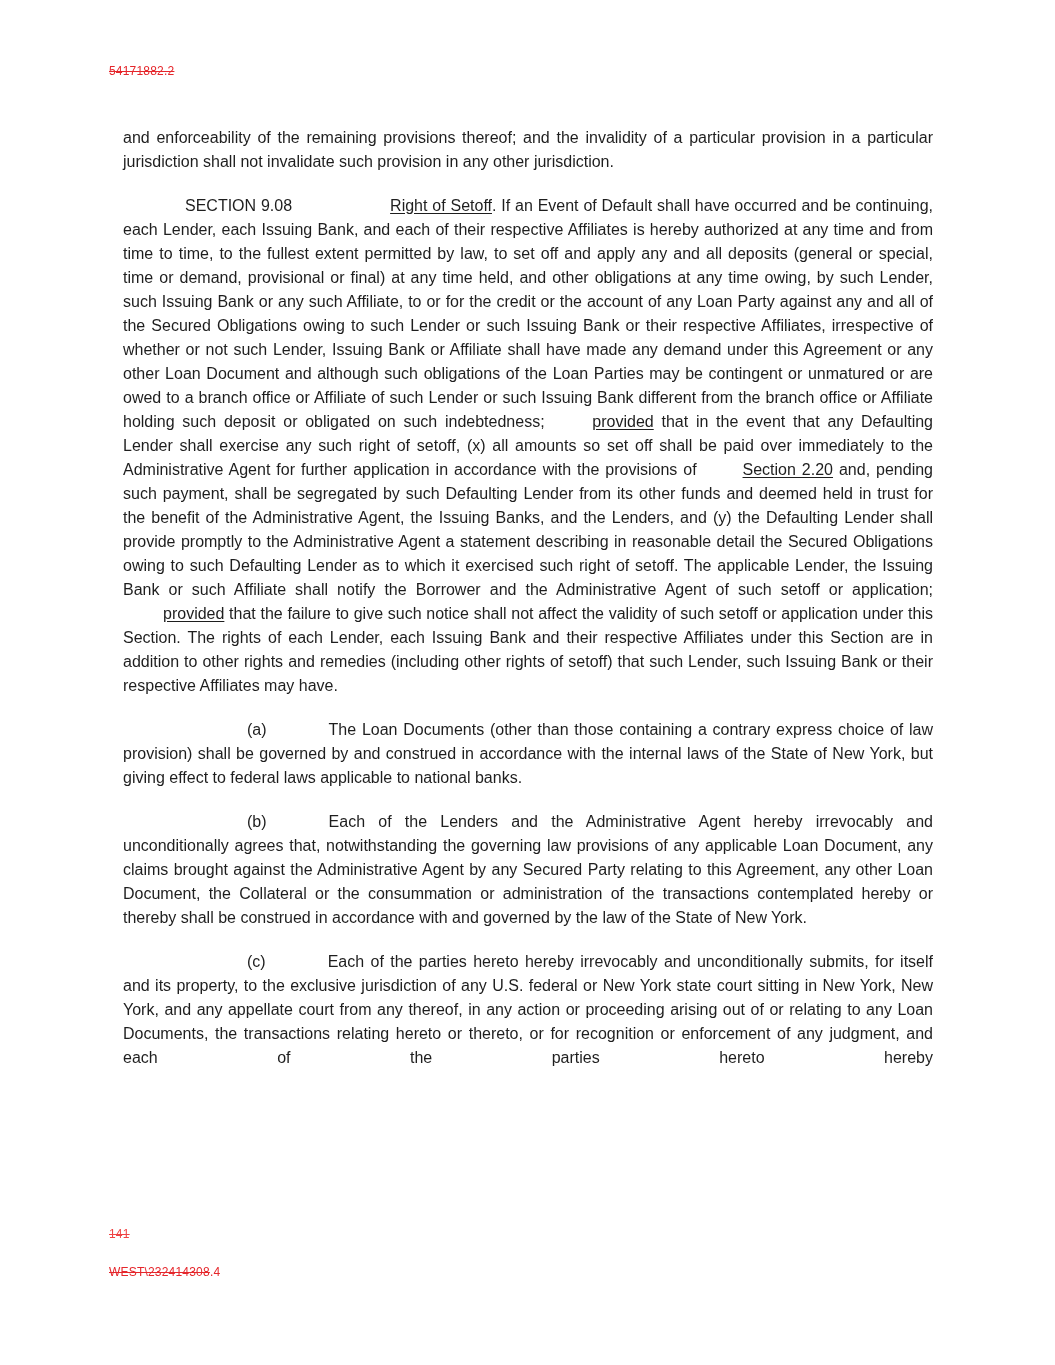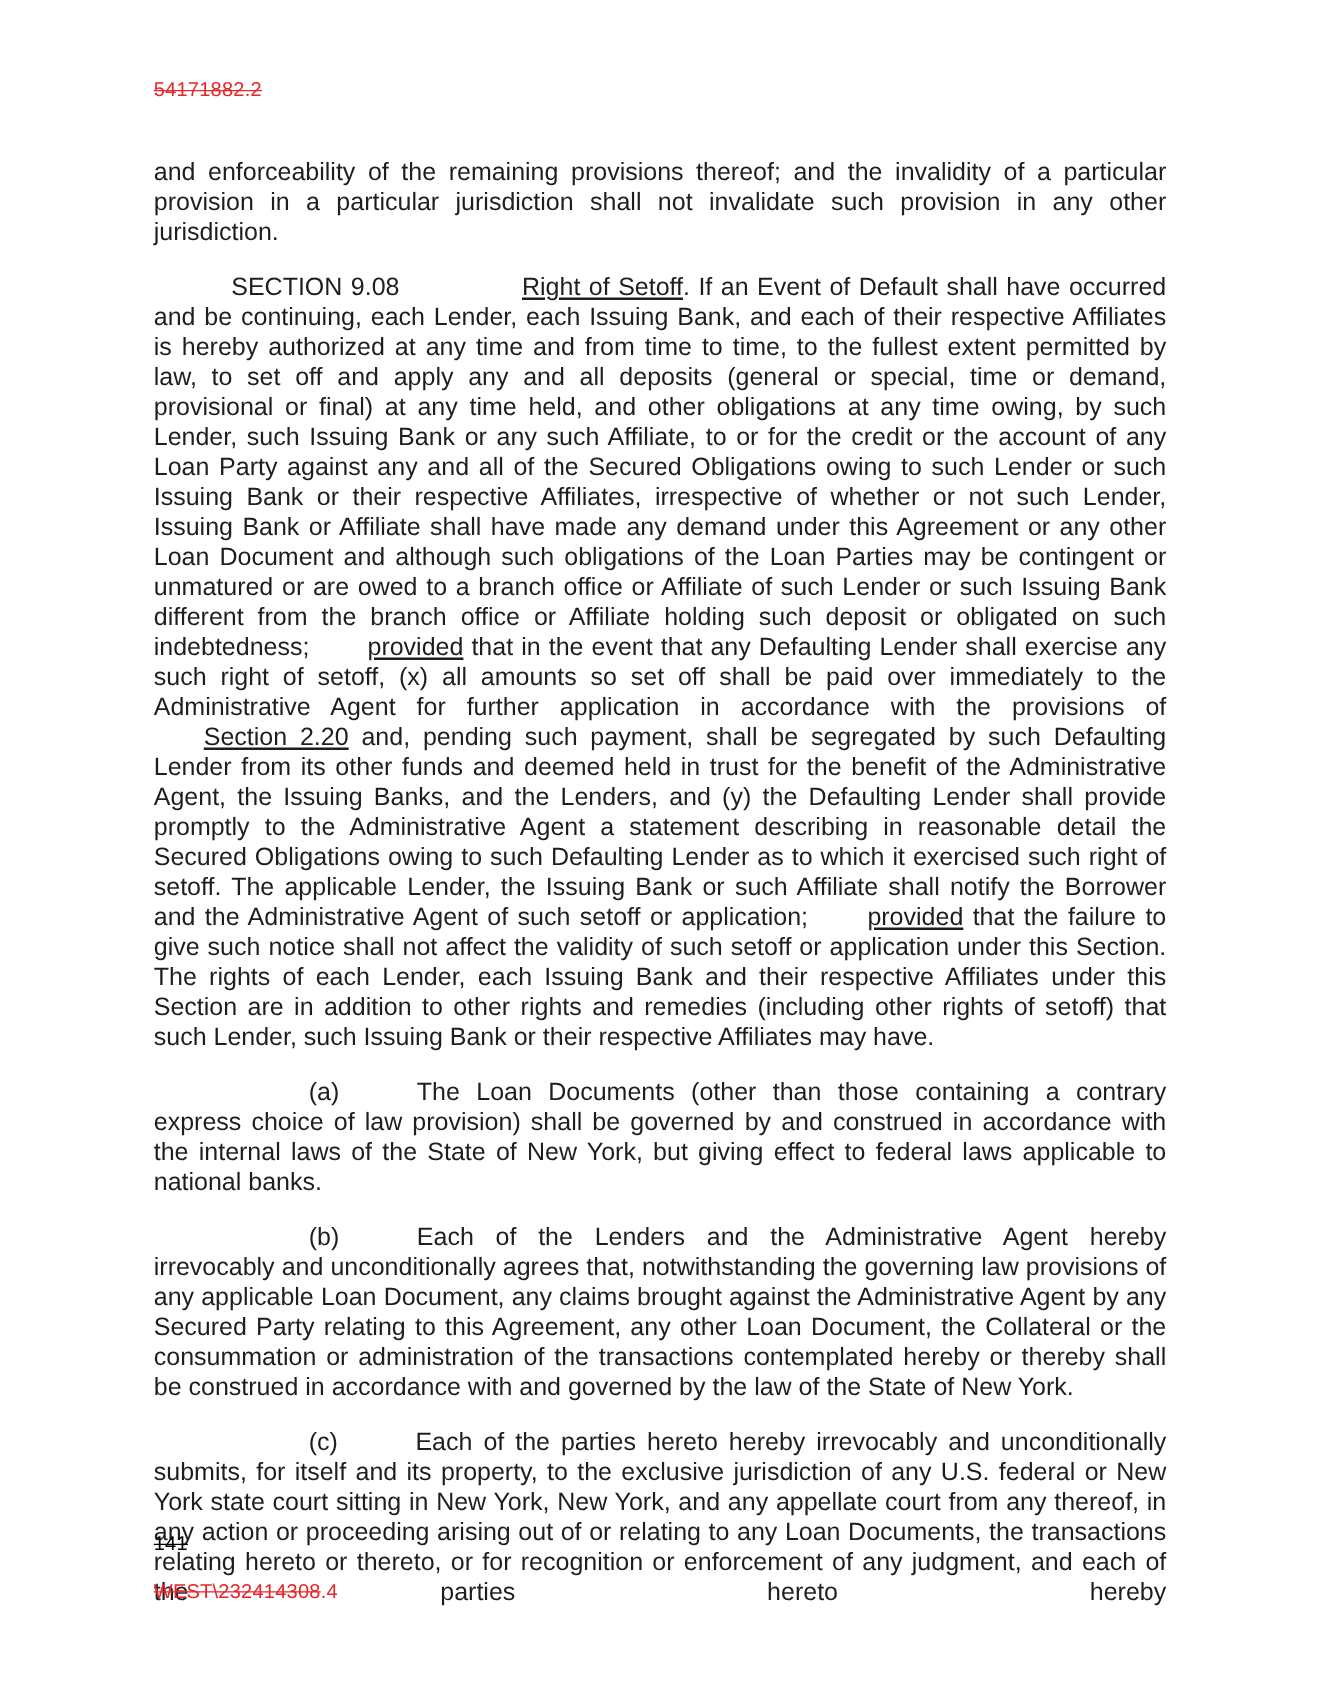--- a/index.html
+++ b/index.html
@@ -11,34 +11,34 @@
     position: relative;
     width: 1055px;
     height: 1365px;
     background: #ffffff;
     overflow: hidden;
     font-family: "Liberation Sans", "DejaVu Sans", sans-serif;
     color: #1e1e1e;
   }
   .stamp {
     position: absolute;
-    left: 123px;
-    font-size: 16px;
+    left: 109px;
+    font-size: 12px;
     letter-spacing: 0.2px;
   }
   .header-stamp { top: 64px; }
   .footer-page-stamp { top: 1227px; }
   .footer-docid-stamp { top: 1265px; }
   .strike { text-decoration: line-through; }
   .content {
     position: absolute;
     left: 123px;
     top: 126px;
     width: 810px;
-    font-size: 20px;
+    font-size: 16px;
     line-height: 24px;
     text-align: justify;
   }
   .content p.para {
     margin: 20px 0 0 0;
     padding: 0;
   }
   .content p.para:first-child { margin-top: 0; }
   .para.flush { text-indent: 0; }
   .para.section { text-indent: 62px; }
@@ -58,21 +58,21 @@
   </div>
 
   <div class="content" style="color: rgb(30, 30, 30);">
       <p class="para flush"><span>and enforceability of the remaining provisions thereof; and the invalidity of a particular provision in a particular jurisdiction shall not invalidate such provision in any other jurisdiction.</span></p>
       <p class="para section"><span>SECTION 9.08</span><span class="tab"></span><span class="u">Right of Setoff</span><span>.  If an Event of Default shall have occurred and be continuing, each Lender, each Issuing Bank, and each of their respective Affiliates is hereby authorized at any time and from time to time, to the fullest extent permitted by law, to set off and apply any and all deposits (general or special, time or demand, provisional or final) at any time held, and other obligations at any time owing, by such Lender, such Issuing Bank or any such Affiliate, to or for the credit or the account of any Loan Party against any and all of the Secured Obligations owing to such Lender or such Issuing Bank or their respective Affiliates, irrespective of whether or not such Lender, Issuing Bank or Affiliate shall have made any demand under this Agreement or any other Loan Document and although such obligations of the Loan Parties may be contingent or unmatured or are owed to a branch office or Affiliate of such Lender or such Issuing Bank different from the branch office or Affiliate holding such deposit or obligated on such indebtedness; </span><span class="u">provided</span><span> that in the event that any Defaulting Lender shall exercise any such right of setoff, (x) all amounts so set off shall be paid over immediately to the Administrative Agent for further application in accordance with the provisions of </span><span class="u">Section 2.20</span><span> and, pending such payment, shall be segregated by such Defaulting Lender from its other funds and deemed held in trust for the benefit of the Administrative Agent, the Issuing Banks, and the Lenders, and (y) the Defaulting Lender shall provide promptly to the Administrative Agent a statement describing in reasonable detail the Secured Obligations owing to such Defaulting Lender as to which it exercised such right of setoff.  The applicable Lender, the Issuing Bank or such Affiliate shall notify the Borrower and the Administrative Agent of such setoff or application; </span><span class="u">provided</span><span> that the failure to give such notice shall not affect the validity of such setoff or application under this Section.  The rights of each Lender, each Issuing Bank and their respective Affiliates under this Section are in addition to other rights and remedies (including other rights of setoff) that such Lender, such Issuing Bank or their respective Affiliates may have.</span></p>
       <p class="para sub"><span>(a)</span><span class="tab"></span><span>The Loan Documents (other than those containing a contrary express choice of law provision) shall be governed by and construed in accordance with the internal laws of the State of New York, but giving effect to federal laws applicable to national banks.</span></p>
       <p class="para sub"><span>(b)</span><span class="tab"></span><span>Each of the Lenders and the Administrative Agent hereby irrevocably and unconditionally agrees that, notwithstanding the governing law provisions of any applicable Loan Document, any claims brought against the Administrative Agent by any Secured Party relating to this Agreement, any other Loan Document, the Collateral or the consummation or administration of the transactions contemplated hereby or thereby shall be construed in accordance with and governed by the law of the State of New York.</span></p>
       <p class="para sub justify-last"><span>(c)</span><span class="tab"></span><span>Each of the parties hereto hereby irrevocably and unconditionally submits, for itself and its property, to the exclusive jurisdiction of any U.S. federal or New York state court sitting in New York, New York, and any appellate court from any thereof, in any action or proceeding arising out of or relating to any Loan Documents, the transactions relating hereto or thereto, or for recognition or enforcement of any judgment, and each of the parties hereto hereby</span></p>
     </div>
 
-  <div class="stamp footer-page-stamp" style="color: #000000;">
+  <div class="stamp footer-page-stamp" style="color: #ef4444;">
     <span class="strike">141</span>
   </div>
 
   <div class="stamp footer-docid-stamp" style="color: rgb(229, 38, 43);">
     <span class="strike">WEST\232414308</span><span>.4</span>
   </div>
 
 </div>
 
 </body></html>

